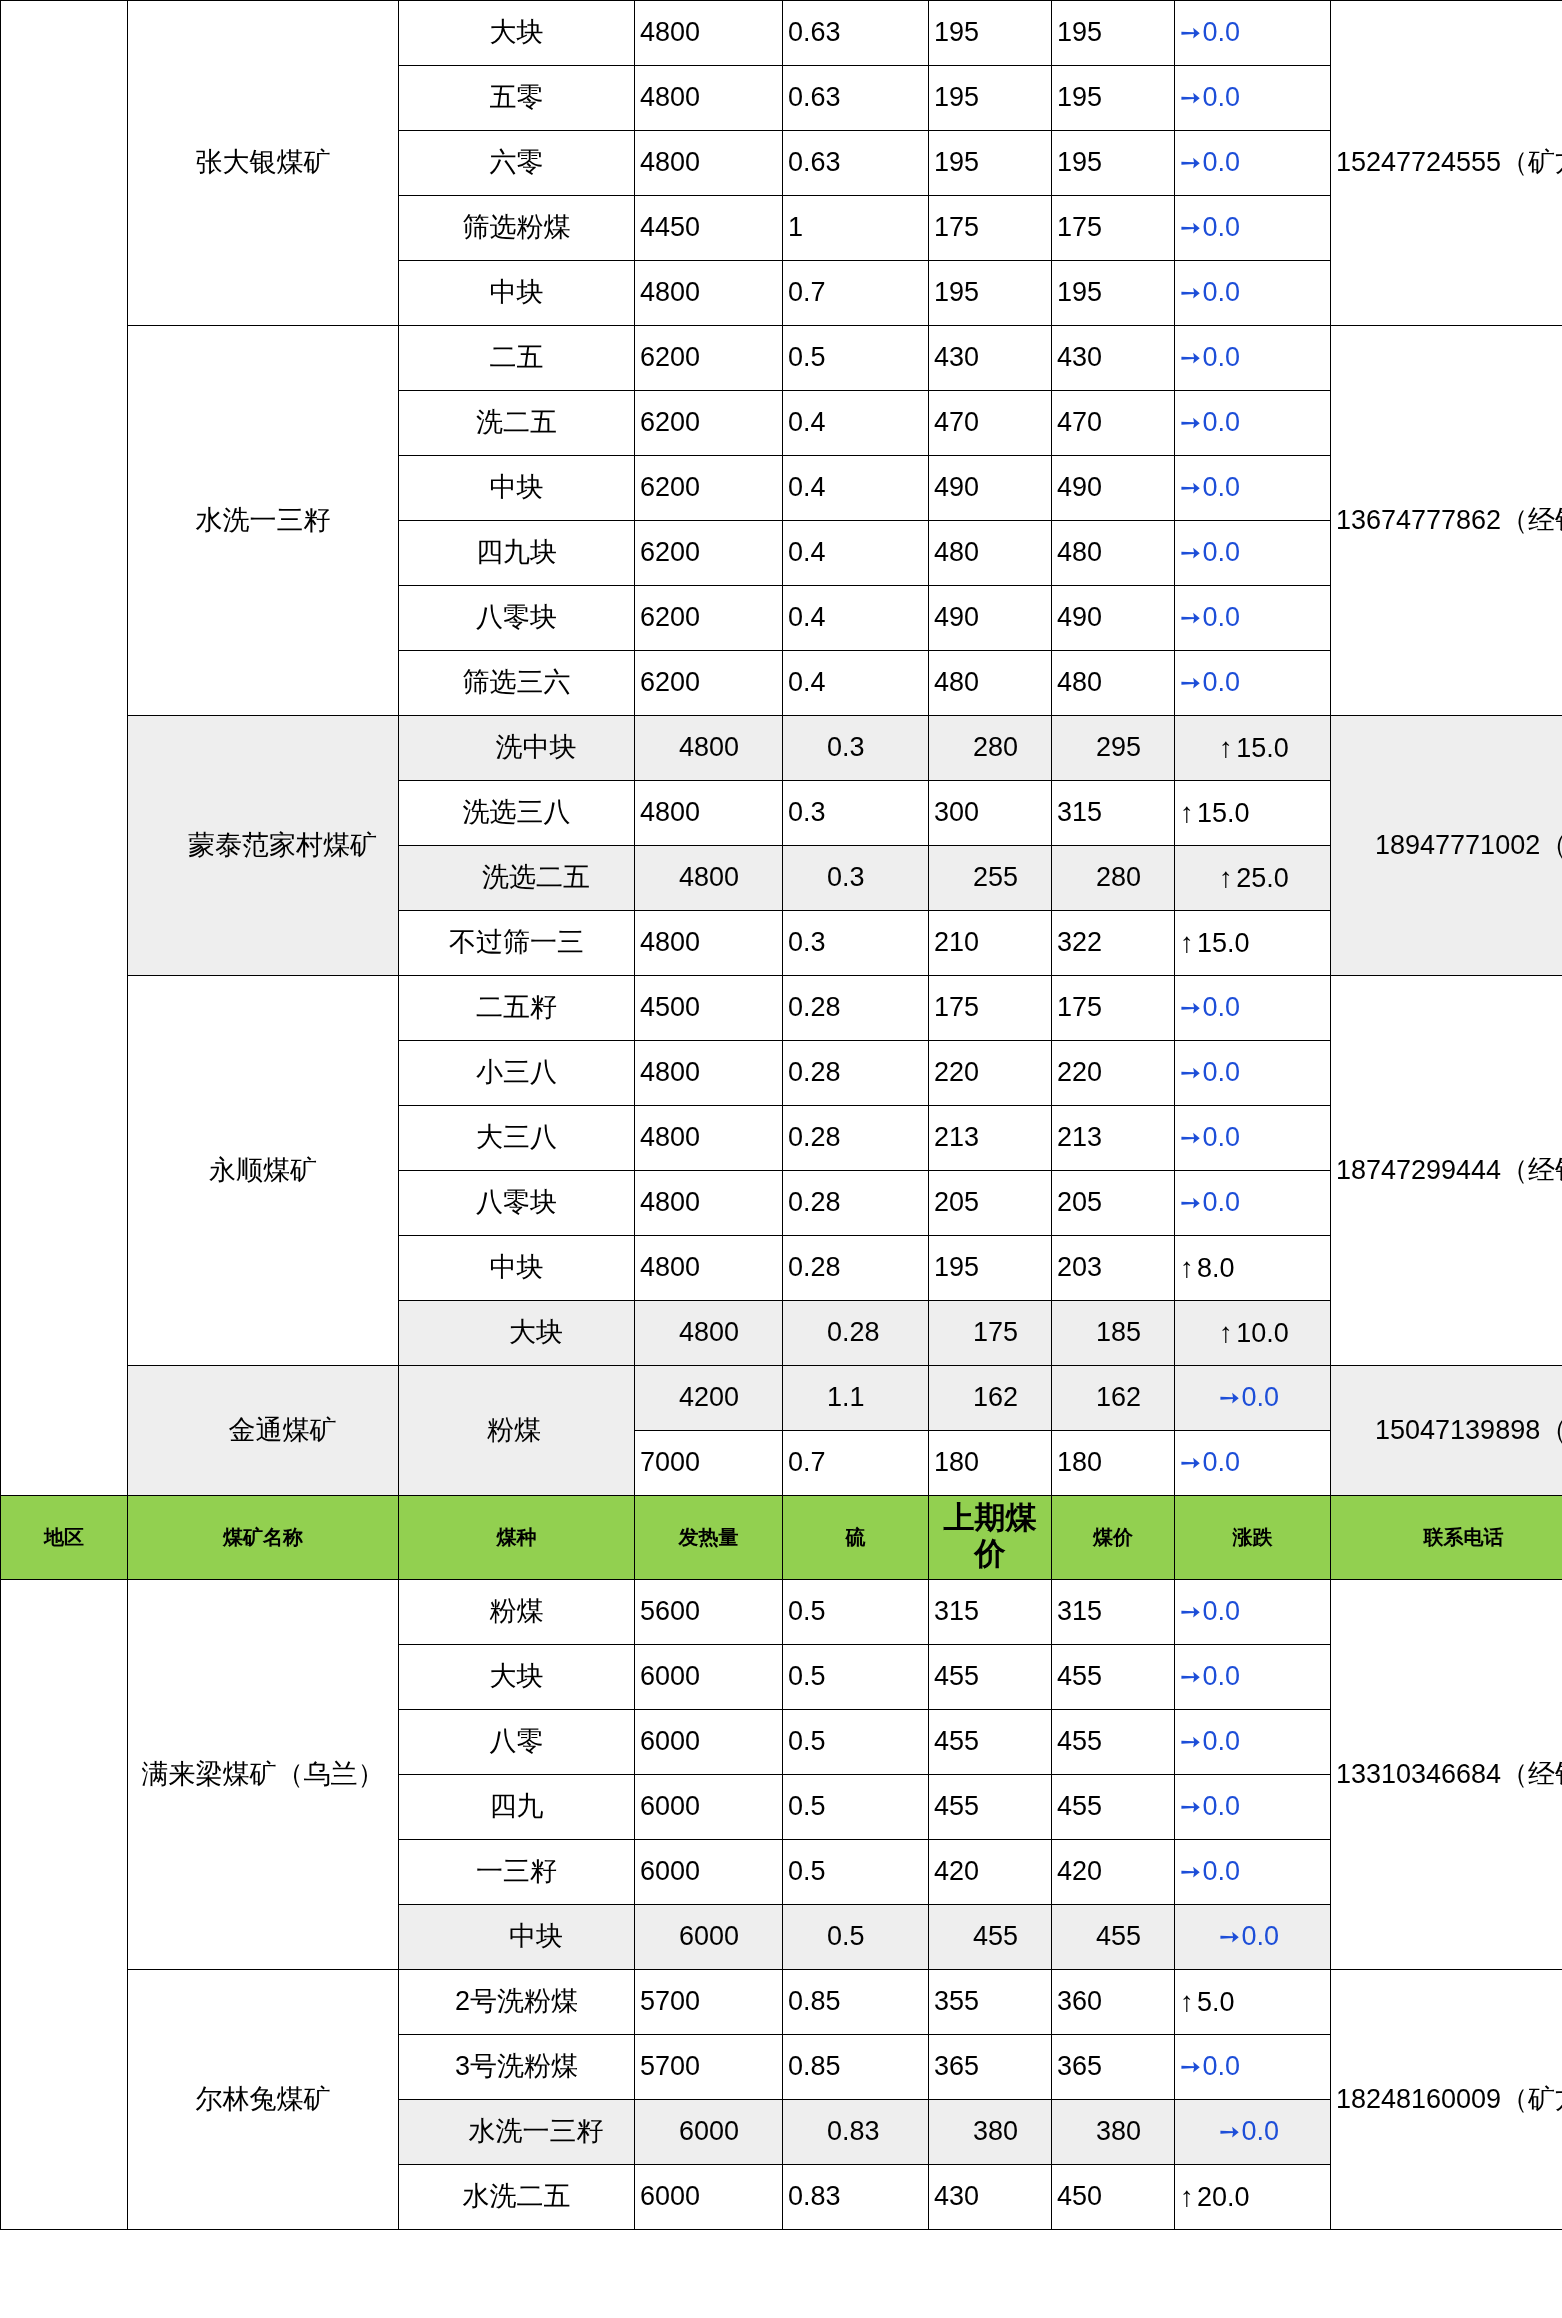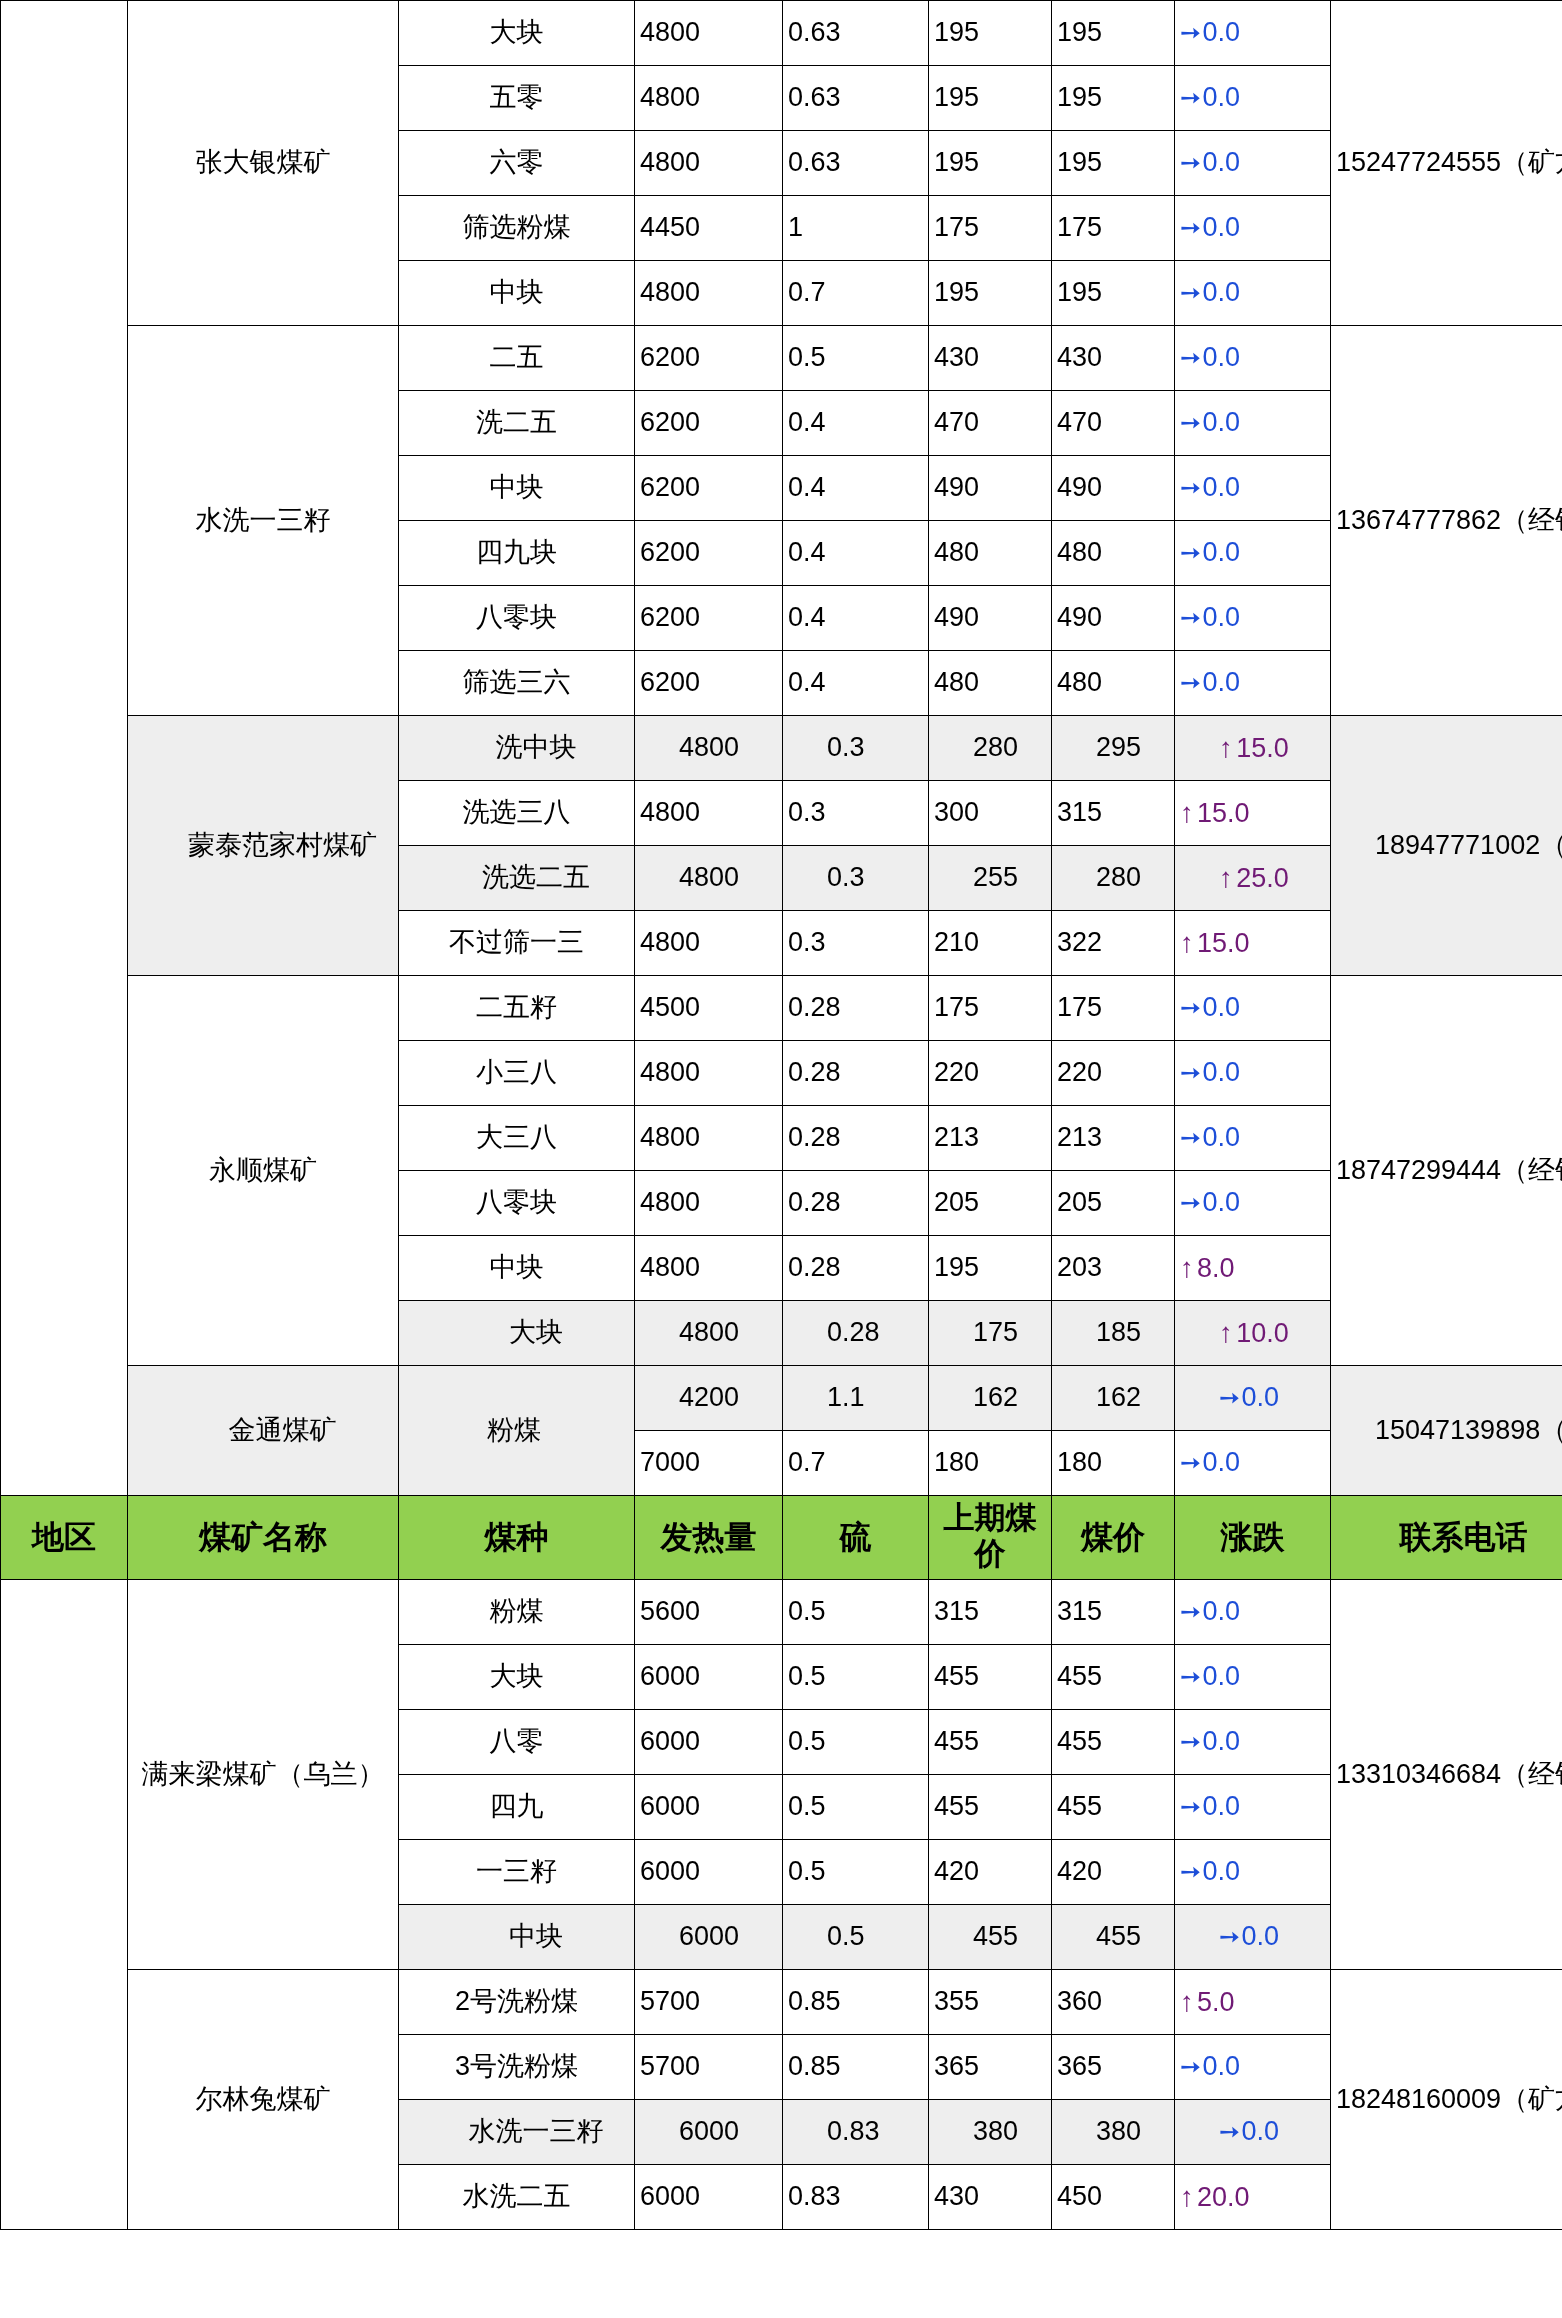--- a/index.html
+++ b/index.html
@@ -72,31 +72,31 @@
     white-space: nowrap;
   }
   td.phone {
     text-align: center;
     font-size: 27px;
     white-space: normal;
     line-height: 1.3;
   }
   tr.shade td { background: #eeeeee; padding-left: 44px; }
 
-  .up { color: #701a75; margin-top: 7px; }
+  .up { color: #000000; margin-top: 7px; }
   .flat { color: #1d4ed8; }
   .arrow-up::before { content: "↑"; margin-right: 3.2px; font-size: 28px; }
   .arrow-flat::before { content: "➙"; margin-right: 1.6px; font-size: 25px; }
 
   
   tr.header td {
     background: #92d050;
     text-align: center;
     font-weight: bold;
-    font-size: 32px;
+    font-size: 20px;
     height: 84px;
     white-space: normal;
     line-height: 1.15;
     padding: 0 1.6px;
   }
   tr.header td.hdr-change { color: #000000; }
   tr.header td.hdr-prev { font-size: 31px; font-family: Liberation Mono, monospace; }
 </style>
 </head>
 <body>

